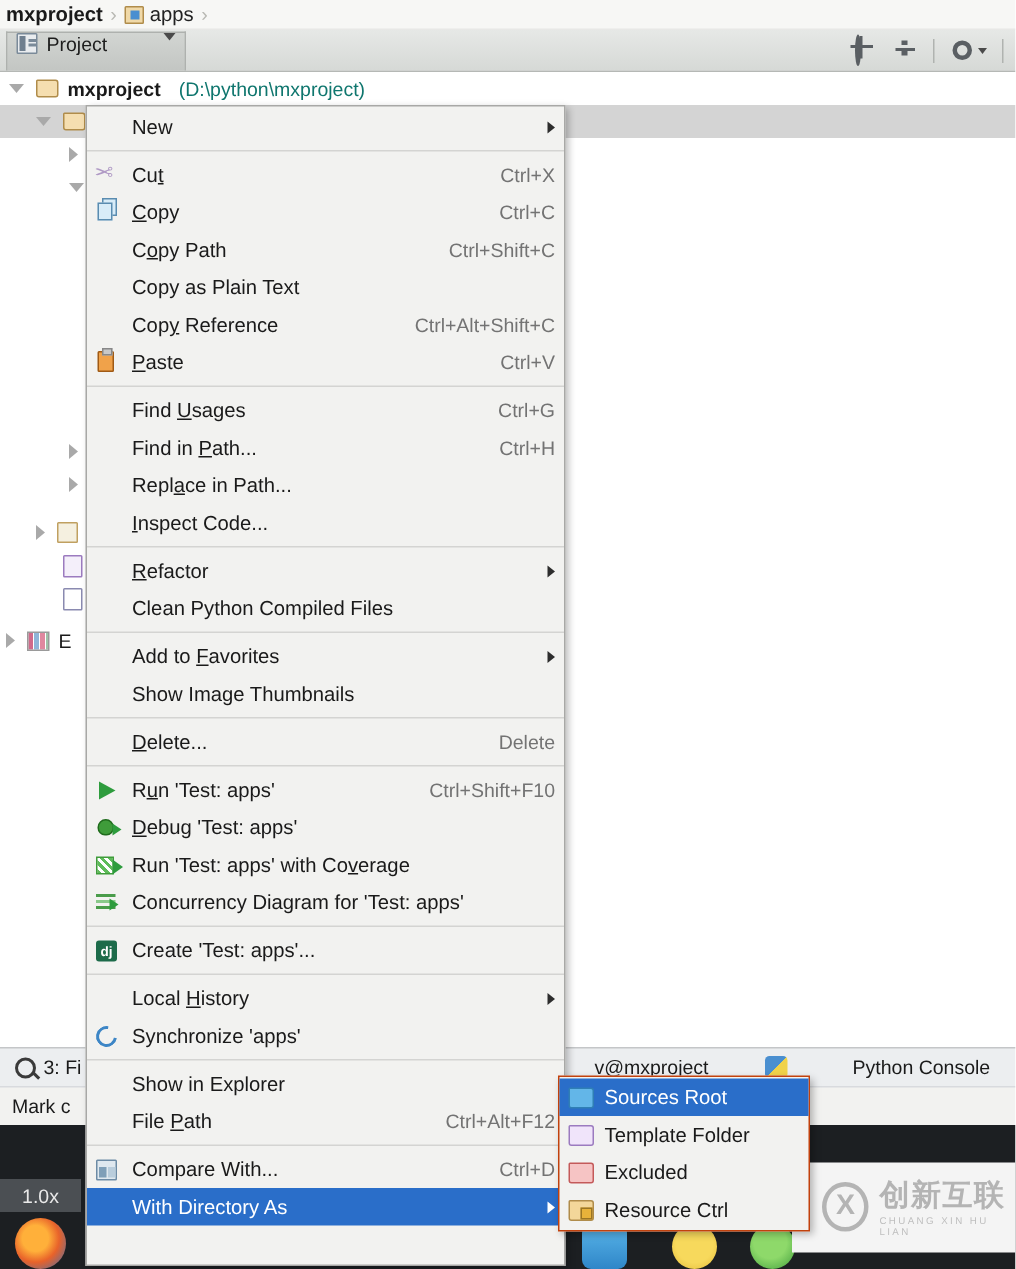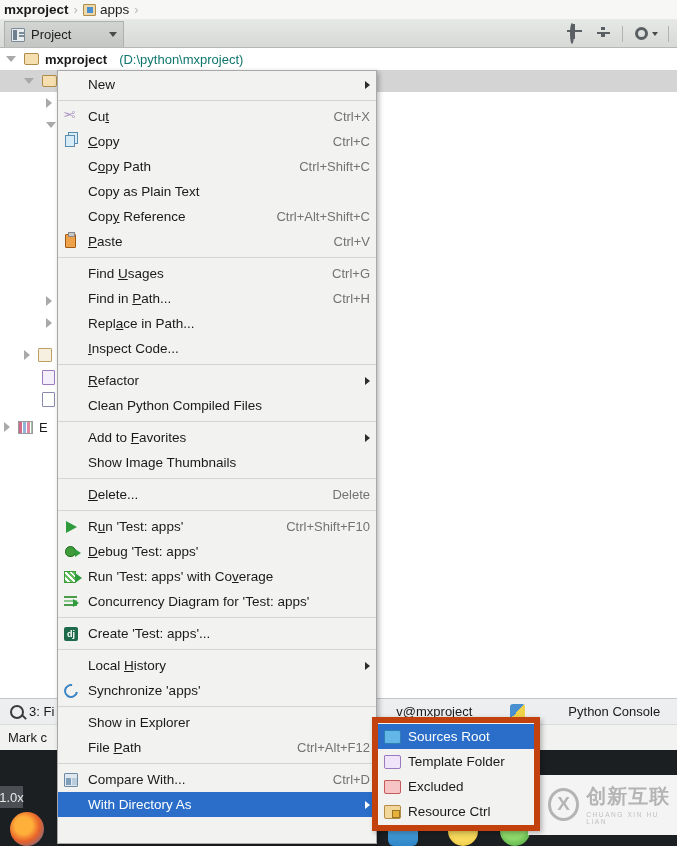--- a/index.html
+++ b/index.html
@@ -52,21 +52,21 @@
     background: linear-gradient(#e6e8e6, #d6d9d6);
     border-bottom: 1px solid #b5b8b5;
     display: flex; align-items: center;
   }
   .tw-tab {
     height: 26px; min-width: 120px;
     margin: 1px 0 0 4px;
     background: linear-gradient(#d2d5d2, #c3c6c3);
     border: 1px solid #aeb1ae;
     border-bottom: none;
-    display: flex; align-items: center; gap: 6px;
+    display: flex; align-items: flex-start; gap: 6px;
     padding: 0 6px;
     font-size: 13px; color: #1d1d1d;
   }
   .tw-icon {
     width: 14px; height: 14px;
     background: #e9ecef;
     border: 1px solid #7a8a99;
     border-radius: 1px; position: relative;
   }
   .tw-icon::before {
@@ -323,21 +323,21 @@
     width: 5px; height: 7px; background: #7f9fb8;
     box-shadow: 6px 0 0 #b9cddc;
   }
 
   
   .submenu {
     position: absolute;
     left: 372px; top: 717px;
     width: 168px;
     background: #f2f2f0;
-    border: 6px solid #c2410c;
+    border: 1px solid #c2410c;
     box-shadow: 2px 2px 5px rgba(0,0,0,0.28);
     font-size: 13.5px;
     padding: 1px 0;
     z-index: 50;
   }
   .sm-item {
     height: 25px; display: flex; align-items: center;
     padding: 0 6px 0 6px;
   }
   .sm-item.hl { background: #2a6ec9; }
@@ -389,21 +389,21 @@
   }
   .sb2-text { padding-left: 8px; }
 
   .darkpanel {
     position: absolute; left: 0; top: 750px;
     width: 677px; height: 96px;
     background: #1c1f22;
   }
   .vid-badge {
     position: absolute; left: 0; top: 36px;
-    width: 23px; height: 22px;
+    width: 54px; height: 22px;
     background: #4b4f53; color: #e9e9e9;
     font-size: 13px; display: flex; align-items: center; justify-content: center;
   }
   .taskbar-ico {
     position: absolute; bottom: 0; width: 34px; height: 34px;
     border-radius: 50%;
   }
   .tb-firefox {
     left: 10px;
     background: radial-gradient(circle at 40% 40%, #ffb03a 0 30%, #e8622a 55%, #3a6fb5 100%);

